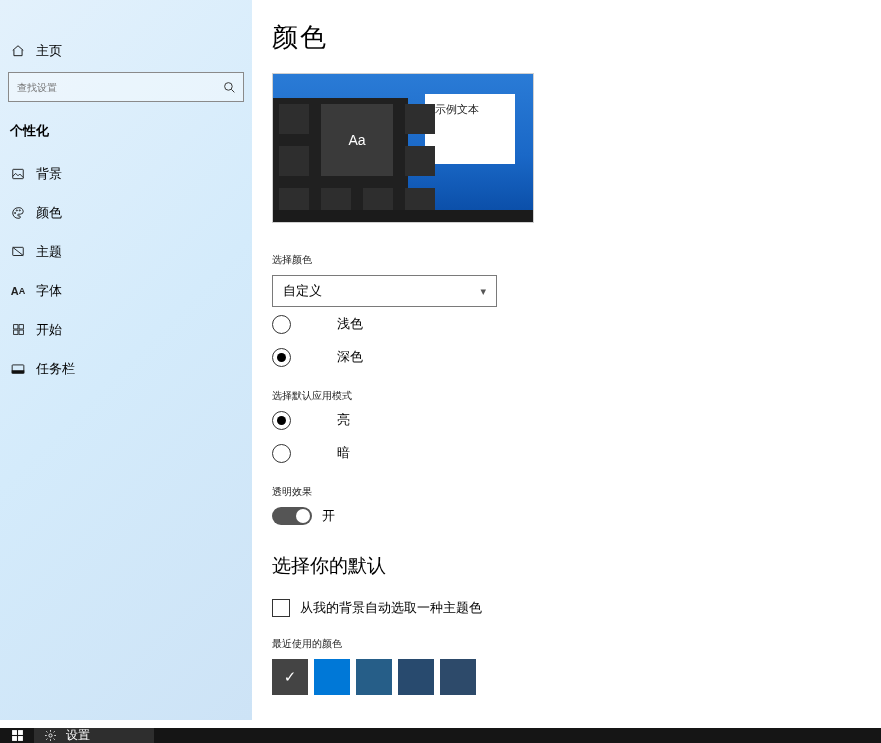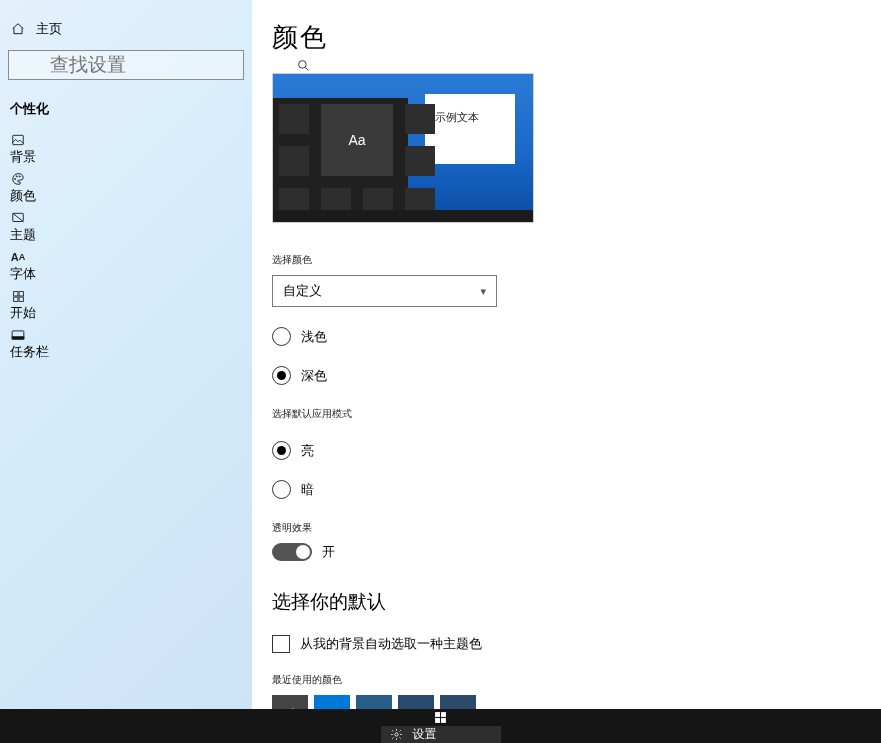--- a/index.html
+++ b/index.html
@@ -15,51 +15,50 @@
   }
   .wrap {
     display: flex;
     height: 720px;
   }
 
   
   .sidebar {
     width: 252px;
     background: linear-gradient(135deg, #e3f1fc 0%, #d4ebfb 50%, #cde3f6 100%);
-    padding-top: 16px;
+    padding-top: 38px;
     position: relative;
   }
   .sidebar a.home {
     display: flex; align-items: center;
     padding: 4px 8px 12px 10px;
     color: #000; text-decoration: none; font-size: 13px;
   }
   .ic { width: 16px; height: 16px; display:inline-flex; align-items:center; justify-content:center; margin-right:10px; color:#222; flex-shrink:0;}
   .searchbox {
     margin: 0 8px 12px 8px;
     display:flex; align-items:center;
     border:1px solid #8a8a8a;
     background: rgba(255,255,255,.4);
     height:30px;
     padding: 0 6px 0 8px;
   }
   .searchbox input{
     flex:1; border:none; outline:none; background:transparent;
-    font-size:19px; color:#222;margin-left:33px;
+    font-size:10px; color:#222;
   }
   .section-title{
     padding: 8px 10px 14px 10px;
     font-weight:600; font-size:13px;
   }
   .nav-item{
-    display:flex; align-items:flex-start;
+    display:flex; align-items:center;
     height:39px;
     padding:0 10px;
     cursor:pointer;
-    flex-direction:column;
   }
 
   
   .main{
     flex:1;
     padding: 20px 0 0 20px;
     overflow:hidden;
   }
   h1.page-title{
     font-size:26px; font-weight:400; letter-spacing:2px;
@@ -78,44 +77,45 @@
     display:grid;
     grid-template-columns: 30px 30px 30px 30px;
     grid-template-rows: 30px 30px 30px;
     gap:12px; padding:6px;
   }
   .preview .tile-area .t{ background:#2e2e2e; }
   .preview .tile-area .aa{ grid-column:2/4; grid-row:1/3; background:#3a3a3a; display:flex;align-items:center;justify-content:center;color:#fff;font-size:14px;}
   .preview .win{
     position:absolute; right:18px; top:20px;
     width:90px; height:70px; background:#fff;
-    padding:16px 0 0 10px; font-size:11px; color:#222;
+    padding:8px 0 0 10px; font-size:11px; color:#222;
   }
   .preview .taskbar{
     position:absolute; left:0; right:0; bottom:0; height:12px; background:#1b1b1b;
   }
 
   label.sub{
     display:block; font-size:10px; color:#222;
     margin: 0 0 8px 0;
   }
   .combo{
     width:225px; height:32px;
     border:1px solid #7a7a7a;
     display:flex; align-items:center; justify-content:space-between;
     padding:0 10px; cursor:pointer;
     margin-bottom:8px;
   }
   .chev{ font-size:11px; color:#555;}
 
   .radio-group{ margin-bottom:22px; }
   .radio{
-    display:flex; align-items:center;
-    margin:20px 0 14px 0;
+    display:flex; 
+    margin:8px 0 14px 0;
     cursor:pointer;
+    gap:36px;
   }
   .radio .circ{
     width:19px; height:19px; border:1.5px solid #333; border-radius:50%;
     margin-right:10px;
     display:flex; align-items:center; justify-content:center;
   }
   .radio.checked .circ::after{
     content:""; width:9px; height:9px; background:#000; border-radius:50%;
   }
 
@@ -148,23 +148,22 @@
   .sw.sel{ background:#444;}
   .sw.sel::after{content:"✓"; color:#fff; font-size:15px;}
   .sw.c1{ background:#0078d7;}
   .sw.c2{ background:#265e88;}
   .sw.c3{ background:#284a6e;}
   .sw.c4{ background:#2d4a6a;}
 
   
   .taskbar-bottom{
     position:absolute; left:0; right:0; bottom:0;
-    height:34px; background:#151515; display:flex; align-items:center;
+    height:15px; background:#151515; display:flex; align-items:center;
     color:#fff;
-    flex-direction:column;
   }
   .taskbar-bottom .start{
     width:34px; height:100%; display:flex; align-items:center; justify-content:center;
     cursor:pointer;
   }
   .taskbar-bottom .settings-btn{
     background:#2e2e2e;
     height:100%; width:120px;
     display:flex; align-items:center;
     padding-left:8px; cursor:pointer;

